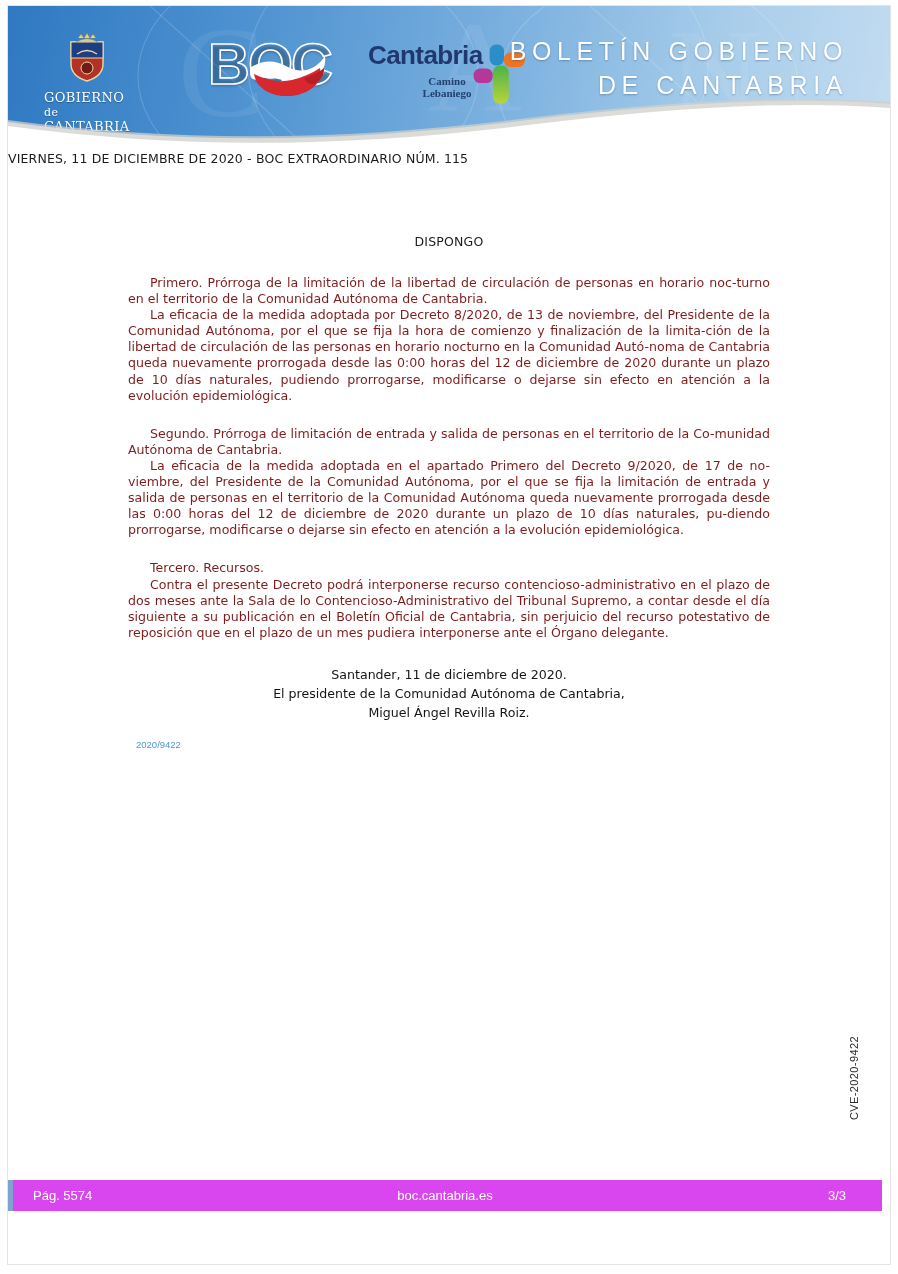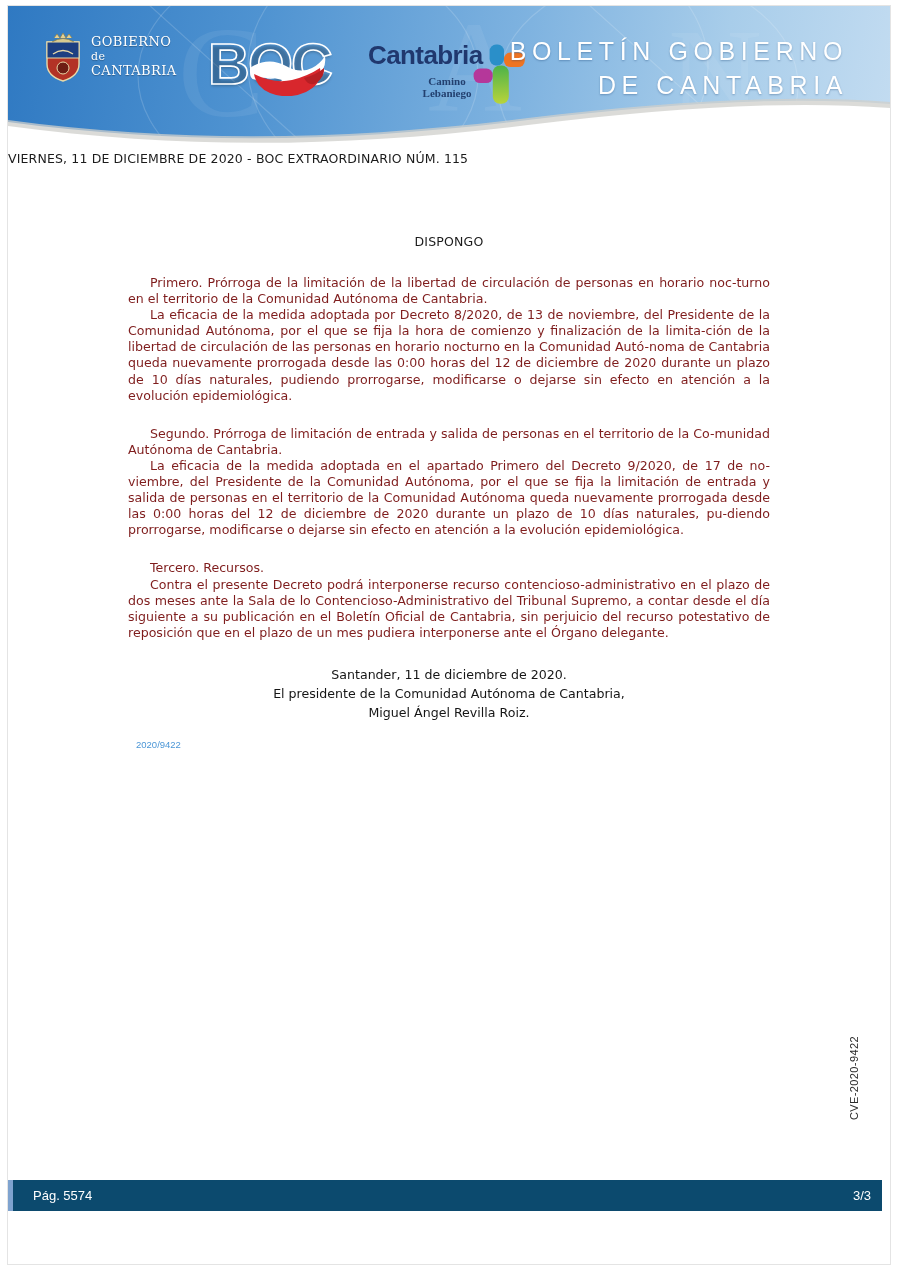--- a/index.html
+++ b/index.html
@@ -46,20 +46,21 @@
     height: 70px;
   }
 
   
   .gob-block {
     position: absolute;
     left: 36px; top: 26px;
     display: flex;
     align-items: center;
     gap: 9px;
+    flex-direction: column;
   }
   .shield {
     width: 38px; height: 50px;
     position: relative;
   }
   .gob-text {
     font-family: "DejaVu Serif", serif;
     color: #ffffff;
     font-size: 13px;
     line-height: 14.5px;
@@ -194,37 +195,37 @@
     white-space: nowrap;
   }
 
   
   .footer {
     position: absolute;
     left: 0px;
     top: 1174px;
     width: 874px;
     height: 31px;
-    background: #0c4a6e;
+    background: #d946ef;
     display: flex;
     align-items: center;
     color: #ffffff;
     font-family: "Liberation Sans", sans-serif;
     font-size: 13px;
   }
   .footer::before {
     content: "";
     position: absolute;
     left: 0; top: 0;
     width: 5px; height: 100%;
     background: #7fa3cf;
   }
   .footer .f-left  { position: absolute; left: 25px; }
   .footer .f-mid   { position: absolute; left: 0; width: 874px; text-align: center; }
-  .footer .f-right { position: absolute; right: 11px; }
+  .footer .f-right { position: absolute; right: 36px; }
 </style>
 </head>
 <body>
 
 <div class="page-sheet">
 
   <div class="banner">
 
     <svg class="banner-fx" viewBox="0 0 882 140" preserveAspectRatio="none">
       <g fill="none" stroke="#ffffff" stroke-opacity="0.16" stroke-width="1.2">
@@ -318,16 +319,17 @@
       <div>Miguel Ángel Revilla Roiz.</div>
     </div>
 
     <div class="ref-code">2020/9422</div>
   </div>
 
   <div class="cve">CVE-2020-9422</div>
 
   <div class="footer">
     <div class="f-left">Pág. 5574</div>
+    <div class="f-mid">boc.cantabria.es</div>
     <div class="f-right">3/3</div>
   </div>
 
 </div>
 
 </body></html>

